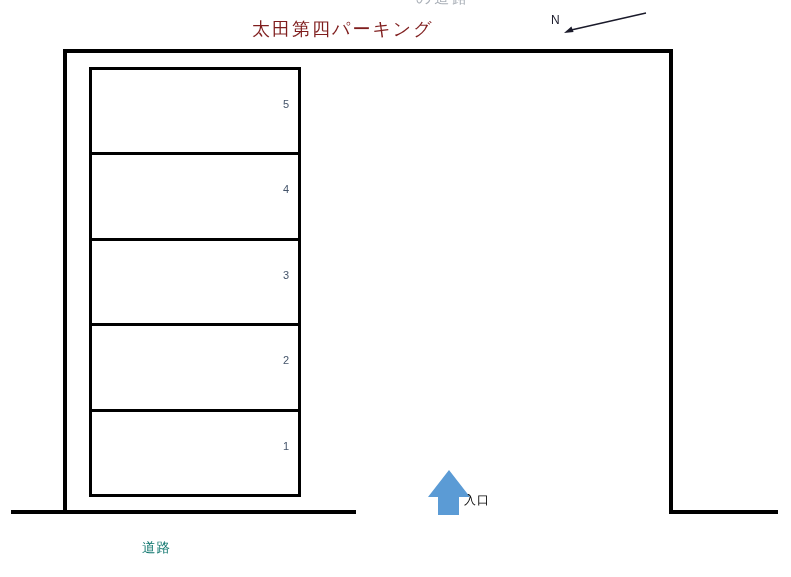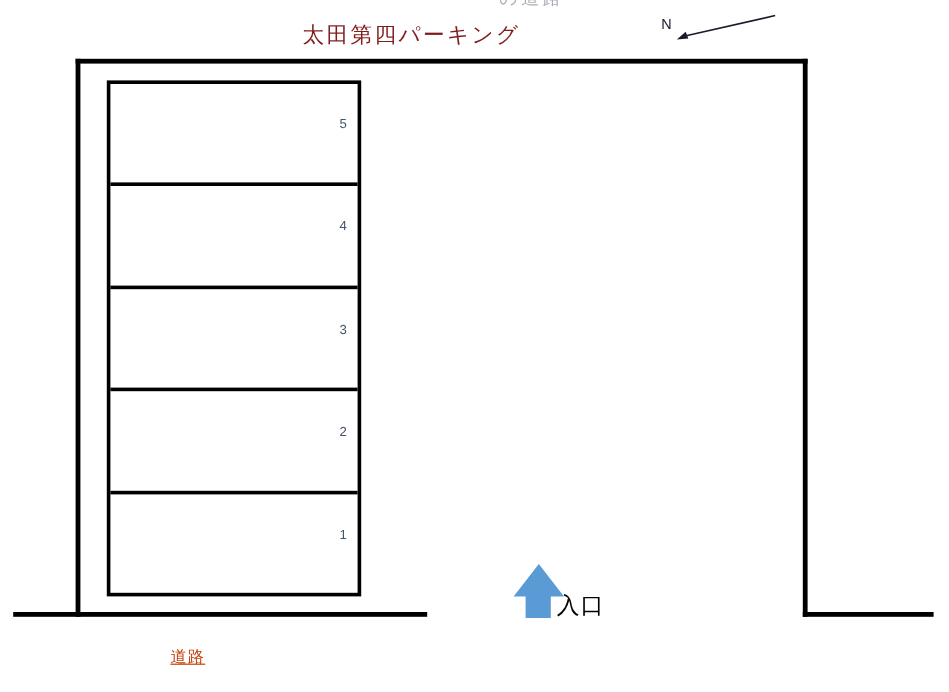--- a/index.html
+++ b/index.html
@@ -59,27 +59,27 @@
   .space-number{
     position:absolute;right:9px;top:29px;
     font-size:11px;line-height:11px;
     color:#44546A;
   }
 
   
   .entrance-arrow{left:427px;top:469px;}
   .entrance-label{
     left:464px;top:492px;
-    font-size:19px;color:#000;letter-spacing:1px;
+    font-size:12px;color:#000;letter-spacing:1px;
   }
 
   
   .road-label{
     left:142px;top:539px;
-    font-size:13.5px;color:#c2410c;letter-spacing:1px;text-decoration:underline;
+    font-size:13.5px;color:#0f766e;letter-spacing:1px;
   }
 </style>
 </head>
 <body>
 
 <span class="abs clipped-top">の道路</span>
 
 <div class="abs title">太田第四パーキング</div>
 
 <span class="abs north-label">N</span>

